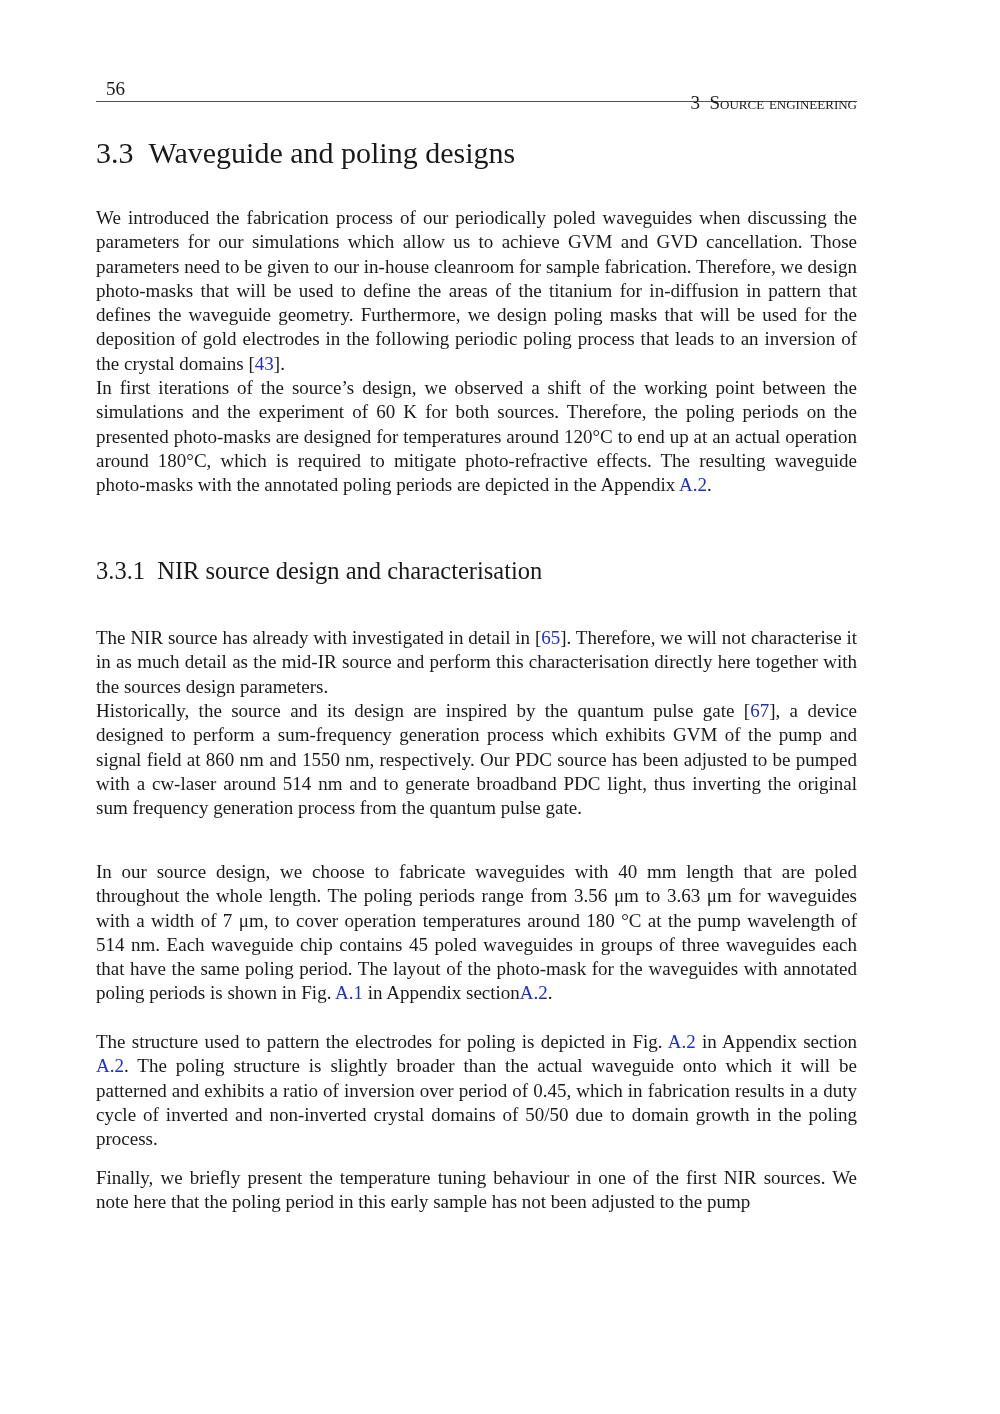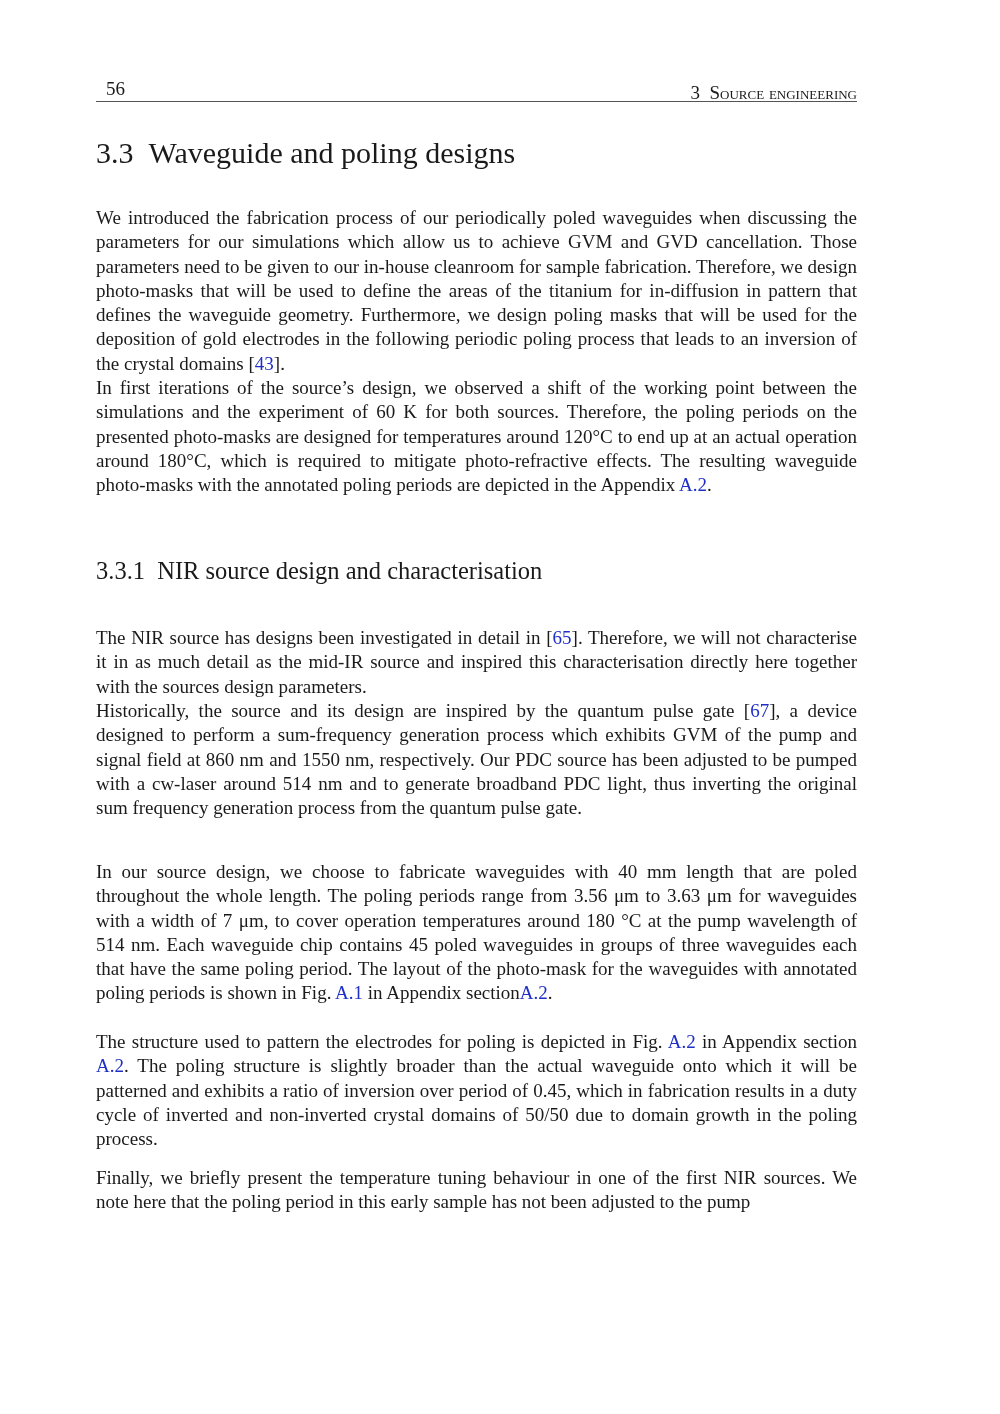--- a/index.html
+++ b/index.html
@@ -2,21 +2,21 @@
 <html><head>
 <meta charset="utf-8">
 <style>
   html, body { margin: 0; padding: 0; background: #ffffff; }
   body { width: 1000px; height: 1414px; position: relative; overflow: hidden;
          font-family: "DejaVu Serif", "Liberation Serif", serif; color: #1a1a1a; }
   .page { position: absolute; left: 96px; top: 0; width: 761px; }
   .running-head { position: absolute; top: 76px; left: 0; width: 761px; height: 25px;
                   border-bottom: 1px solid #555; font-family: "Liberation Serif", serif; font-size: 19px; }
   .running-head .num { position: absolute; left: 10px; top: 2px; }
-  .running-head .chap { position: absolute; right: 0; top: 6px; }
+  .running-head .chap { position: absolute; right: 0; top: 16px; }
   .running-head .chap .sc { font-variant: small-caps; }
   h2 { position: absolute; top: 136px; left: 0; margin: 0; font-weight: normal;
        font-family: "Liberation Serif", serif; font-size: 30px; letter-spacing: 0px; }
   h3 { position: absolute; left: 0; margin: 0; font-weight: normal;
        font-family: "Liberation Serif", serif; font-size: 24.5px; }
   .para { position: absolute; left: 0; width: 761px; margin: 0;
           font-family: "Liberation Serif", serif; font-size: 19px; line-height: 24.3px;
           text-align: justify; hyphens: manual; }
   .link { color: #1f2fc8; }
 </style>
@@ -31,21 +31,21 @@
   </div>
 
   <h2><span>3.3</span>&nbsp;&nbsp;<span>Waveguide and poling designs</span></h2>
 
   <p class="para" style="top:206px"><span>We introduced the fabrication process of our periodically poled waveguides when discussing the parameters for our simulations which allow us to achieve GVM and GVD cancellation. Those parameters need to be given to our in-house cleanroom for sample fabrication. Therefore, we design photo-masks that will be used to define the areas of the titanium for in-diffusion in pattern that defines the waveguide geometry.  Furthermore, we design poling masks that will be used for the deposition of gold electrodes in the following periodic poling process that leads to an inversion of the crystal domains </span>[<span class="link">43</span>]<span>.</span></p>
 
   <p class="para" style="top:376px"><span>In first iterations of the source’s design, we observed a shift of the working point between the simulations and the experiment of 60 K for both sources.  Therefore, the poling periods on the presented photo-masks are designed for temperatures around 120°C to end up at an actual operation around 180°C, which is required to mitigate photo-refractive effects. The resulting waveguide photo-masks with the annotated poling periods are depicted in the Appendix </span><span class="link">A.2</span><span>.</span></p>
 
   <h3 style="top:557px"><span>3.3.1</span>&nbsp;&nbsp;<span>NIR source design and characterisation</span></h3>
 
-  <p class="para" style="top:626px"><span>The NIR source has designs been investigated in detail in </span>[<span class="link">65</span><span>].  Therefore, we will not characterise it in as much detail as the mid-IR source and inspired this characterisation directly here together with the sources design parameters.</span></p>
+  <p class="para" style="top:626px"><span>The NIR source has already with investigated in detail in </span>[<span class="link">65</span><span>].  Therefore, we will not characterise it in as much detail as the mid-IR source and perform this characterisation directly here together with the sources design parameters.</span></p>
 
   <p class="para" style="top:699px"><span>Historically, the source and its design are inspired by the quantum pulse gate </span>[<span class="link">67</span><span>], a device designed to perform a sum-frequency generation process which exhibits GVM of the pump and signal field at 860 nm and 1550 nm, respectively.  Our PDC source has been adjusted to be pumped with a cw-laser around 514 nm and to generate broadband PDC light, thus inverting the original sum frequency generation process from the quantum pulse gate.</span></p>
 
   <p class="para" style="top:860px"><span>In our source design, we choose to fabricate waveguides with 40 mm length that are poled throughout the whole length.  The poling periods range from 3.56 μm to 3.63 μm for waveguides with a width of 7 μm, to cover operation temperatures around 180 °C at the pump wavelength of 514 nm.  Each waveguide chip contains 45 poled waveguides in groups of three waveguides each that have the same poling period.  The layout of the photo-mask for the waveguides with annotated poling periods is shown in Fig. </span><span class="link">A.1</span><span> in Appendix section</span><span class="link">A.2</span><span>.</span></p>
 
   <p class="para" style="top:1030px"><span>The structure used to pattern the electrodes for poling is depicted in Fig. </span><span class="link">A.2</span><span> in Appendix section </span><span class="link">A.2</span><span>. The poling structure is slightly broader than the actual waveguide onto which it will be patterned and exhibits a ratio of inversion over period of 0.45, which in fabrication results in a duty cycle of inverted and non-inverted crystal domains of 50/50 due to domain growth in the poling process.</span></p>
 
   <p class="para" style="top:1166px"><span>Finally, we briefly present the temperature tuning behaviour in one of the first NIR sources. We note here that the poling period in this early sample has not been adjusted to the pump</span></p>
 
 </div>

